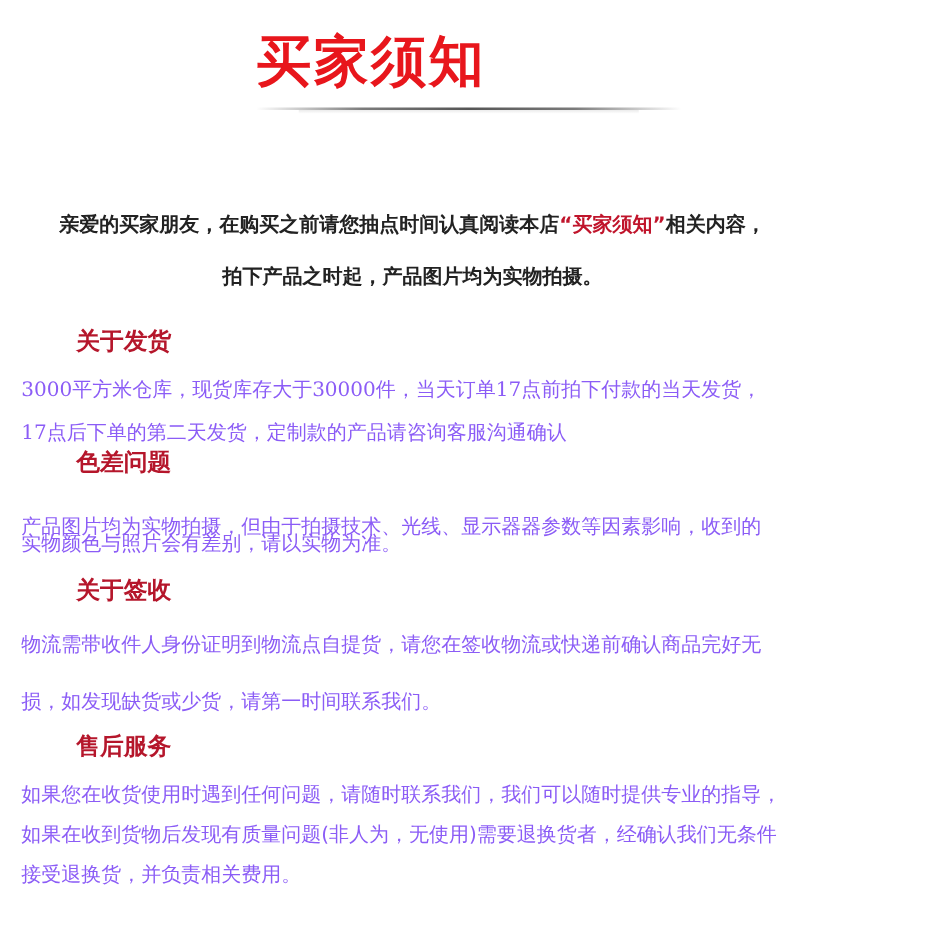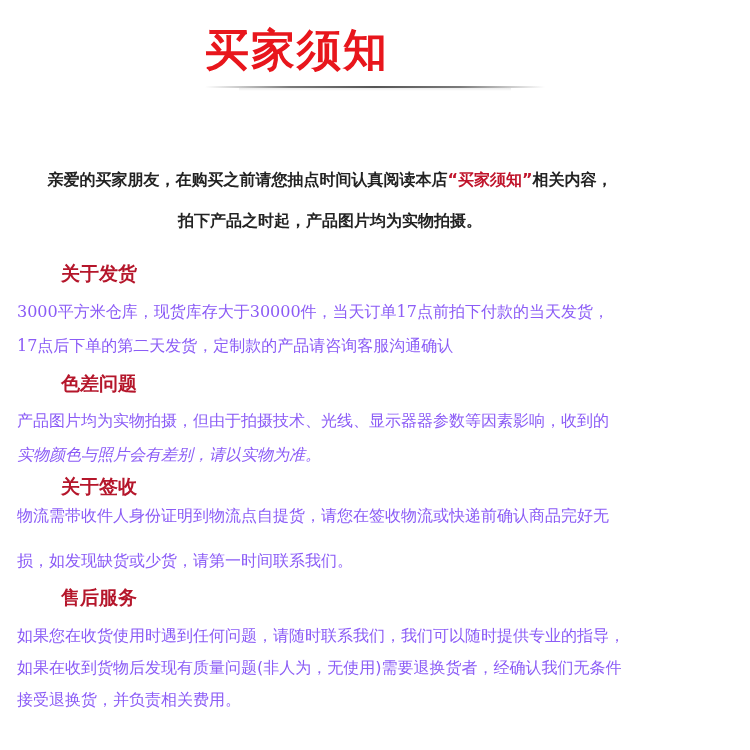--- a/index.html
+++ b/index.html
@@ -46,24 +46,24 @@
 
 <div class="intro intro-1">
   <span>亲爱的买家朋友，在购买之前请您抽点时间认真阅读本店</span><span class="highlight">“买家须知”</span><span>相关内容，</span>
 </div>
 <div class="intro intro-2">拍下产品之时起，产品图片均为实物拍摄。</div>
 
 <div class="section-heading" style="top:259px;">关于发货</div>
 <div class="body-line serif" style="top:301px;">3000平方米仓库，现货库存大于30000件，当天订单17点前拍下付款的当天发货，</div>
 <div class="body-line serif" style="top:335px;">17点后下单的第二天发货，定制款的产品请咨询客服沟通确认</div>
 
-<div class="section-heading" style="top:369px;">色差问题</div>
+<div class="section-heading" style="top:356px;">色差问题</div>
 <div class="body-line" style="top:410px;">产品图片均为实物拍摄，但由于拍摄技术、光线、显示器器参数等因素影响，收到的</div>
-<div class="body-line" style="top:444px;font-style:italic;">实物颜色与照片会有差别，请以实物为准。</div>
+<div class="body-line" style="top:424px;">实物颜色与照片会有差别，请以实物为准。</div>
 
-<div class="section-heading" style="top:472px;">关于签收</div>
+<div class="section-heading" style="top:458px;">关于签收</div>
 <div class="body-line" style="top:505px;">物流需带收件人身份证明到物流点自提货，请您在签收物流或快递前确认商品完好无</div>
 <div class="body-line" style="top:550px;">损，如发现缺货或少货，请第一时间联系我们。</div>
 
 <div class="section-heading" style="top:583px;">售后服务</div>
 <div class="body-line" style="top:625px;">如果您在收货使用时遇到任何问题，请随时联系我们，我们可以随时提供专业的指导，</div>
 <div class="body-line" style="top:657px;">如果在收到货物后发现有质量问题(非人为，无使用)需要退换货者，经确认我们无条件</div>
 <div class="body-line" style="top:689px;">接受退换货，并负责相关费用。</div>
 
 </body></html>

